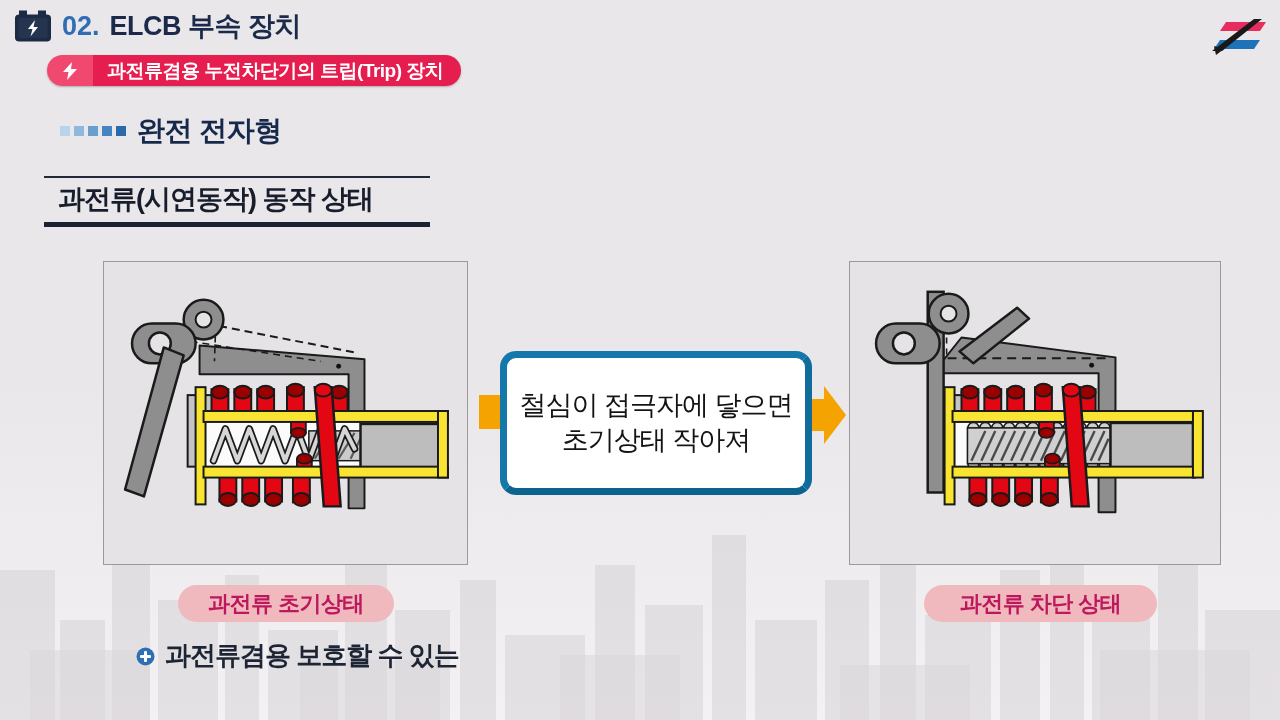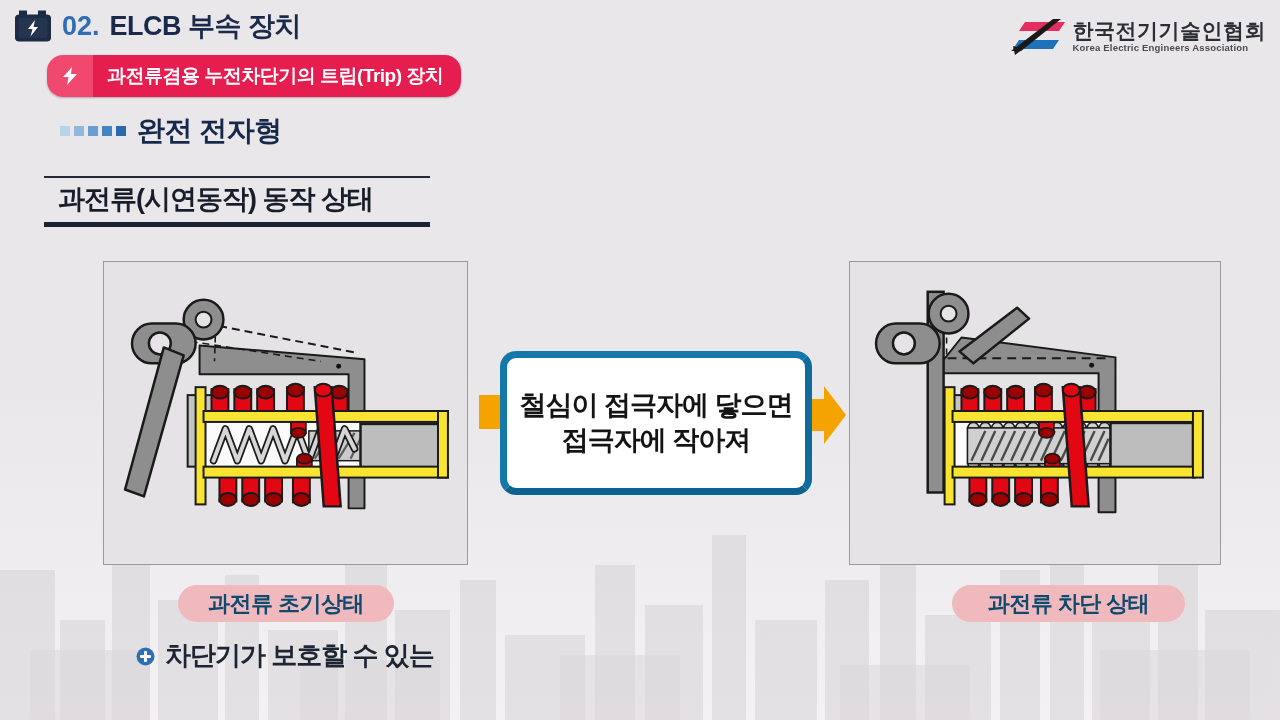--- a/index.html
+++ b/index.html
@@ -15,21 +15,21 @@
     overflow:hidden;
   }
   .skyline { position:absolute; left:0; bottom:0; width:1280px; height:240px; z-index:0; }
 
   
   .hdr { position:absolute; left:14px; top:8px; display:flex; align-items:center; gap:10px; z-index:2; }
   .hdr-num  { font-size:27px; font-weight:bold; color:#2f6db5; }
   .hdr-title{ font-size:27px; font-weight:bold; color:#1b2a4a; letter-spacing:-0.5px;text-align:right; }
 
   .badge {
-    position:absolute; left:47px; top:55px; height:42px; z-index:2;
+    position:absolute; left:47px; top:55px; height:31px; z-index:2;
     display:inline-flex; align-items:stretch;
     border-radius:16px; overflow:hidden;
     box-shadow:0 1px 2px rgba(0,0,0,.25);
   }
   .badge-cap {
     width:46px; background:#f0486e; display:flex; align-items:center; justify-content:center;
   }
   .badge-body {
     background:#e61e4f; color:#ffffff; font-size:19px; font-weight:bold;
     display:flex; align-items:center; padding:0 18px 0 14px; letter-spacing:-0.5px;
@@ -65,34 +65,34 @@
   .panel svg { display:block; width:100%; height:100%; }
 
   
   .callout {
     position:absolute; left:500px; top:351px; width:312px; height:144px; z-index:2;
     background:#ffffff;
     border:7px solid #1478ab; border-bottom-color:#0d6390; border-right-color:#106c9c;
     border-radius:16px;
     display:flex; flex-direction:column; align-items:center; justify-content:center;
   }
-  .callout-line { font-size:27px; font-weight:bold; color:#141414; line-height:35px; letter-spacing:-1px; }
+  .callout-line { font-size:27px; font-weight:normal; color:#141414; line-height:35px; letter-spacing:-1px; }
 
   .stub-left { position:absolute; left:479px; top:395px; width:21px; height:34px; background:#f4a300; z-index:1; }
   .arrow-right { position:absolute; left:810px; top:386px; z-index:1; }
 
   
   .pill {
     position:absolute; top:585px; height:37px; z-index:2;
     background:#f0b9bd; border-radius:19px;
     display:flex; align-items:center; justify-content:center;
-    font-size:22px; font-weight:bold; color:#0c4a6e; letter-spacing:-0.5px;
+    font-size:22px; font-weight:bold; color:#be185d; letter-spacing:-0.5px;
   }
   .pill-left  { left:178px; width:216px; }
-  .pill-right { left:952px; width:233px;text-align:center; }
+  .pill-right { left:924px; width:233px;text-align:center; }
 
   
   .note { position:absolute; left:136px; top:638px; display:flex; gap:10px; z-index:2; }
   .note-icon { margin-top:9px; flex:0 0 auto; }
   .note-lines { font-size:26px; font-weight:600; color:#1d2433; line-height:35px; letter-spacing:-1px; }
 </style>
 </head>
 <body>
 
 <div class="stage">
@@ -152,24 +152,20 @@
     <div class="badge-body">과전류겸용 누전차단기의 트립(Trip) 장치</div>
   </div>
 
   <div class="logo">
     <svg width="56" height="40" viewBox="0 0 56 40">
       <polygon points="16,6 56,6 50,15 10,15" fill="#e72c60"></polygon>
       <polygon points="10,24 50,24 44,33 4,33" fill="#1e72b8"></polygon>
       <polygon points="2,35 44,3 52,3 12,35" fill="#191919"></polygon>
       <polygon points="4,30 14,33 6,39" fill="#191919"></polygon>
     </svg>
-    <div class="logo-text">
-      <span class="logo-ko">한국전기기술인협회</span>
-      <span class="logo-en">Korea Electric Engineers Association</span>
-    </div>
   </div>
 
   <div class="sect">
     <div class="sq-row">
       <span class="sq" style="background:#b9d3ea"></span>
       <span class="sq" style="background:#8fb8dc"></span>
       <span class="sq" style="background:#699ecf"></span>
       <span class="sq" style="background:#4484c2"></span>
       <span class="sq" style="background:#2a69ab"></span>
     </div>
@@ -417,30 +413,30 @@
   </div>
 
   <div class="stub-left"></div>
   <svg class="arrow-right" width="36" height="58" viewBox="0 0 36 58">
     <rect x="0" y="13" width="14" height="32" fill="#f4a300"></rect>
     <polygon points="14,0 36,29 14,58" fill="#f4a300"></polygon>
   </svg>
 
   <div class="callout">
     <span class="callout-line">철심이 접극자에 닿으면</span>
-    <span class="callout-line">접극자에 작아져</span>
+    <span class="callout-line">초기상태 작아져</span>
   </div>
 
   <div class="pill pill-left">과전류 초기상태</div>
   <div class="pill pill-right">과전류 차단 상태</div>
 
   <div class="note">
     <svg class="note-icon" width="19" height="19" viewBox="0 0 19 19">
       <circle cx="9.5" cy="9.5" r="9" fill="#2d6fb2"></circle>
       <rect x="8" y="4" width="3" height="11" rx="1" fill="#ffffff"></rect>
       <rect x="4" y="8" width="11" height="3" rx="1" fill="#ffffff"></rect>
     </svg>
     <div class="note-lines">
-      <div>차단기가 보호할 수 있는</div>
+      <div>과전류겸용 보호할 수 있는</div>
     </div>
   </div>
 
 </div>
 
 </body></html>

